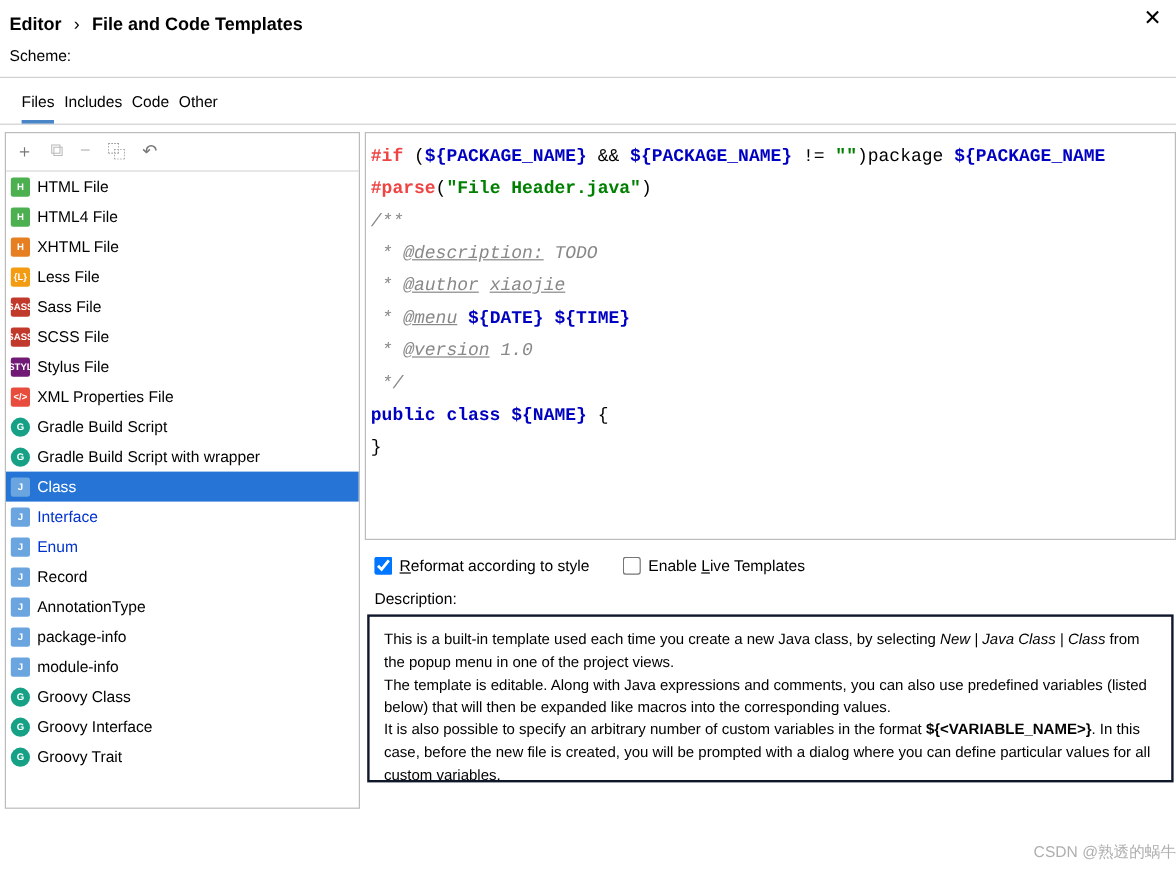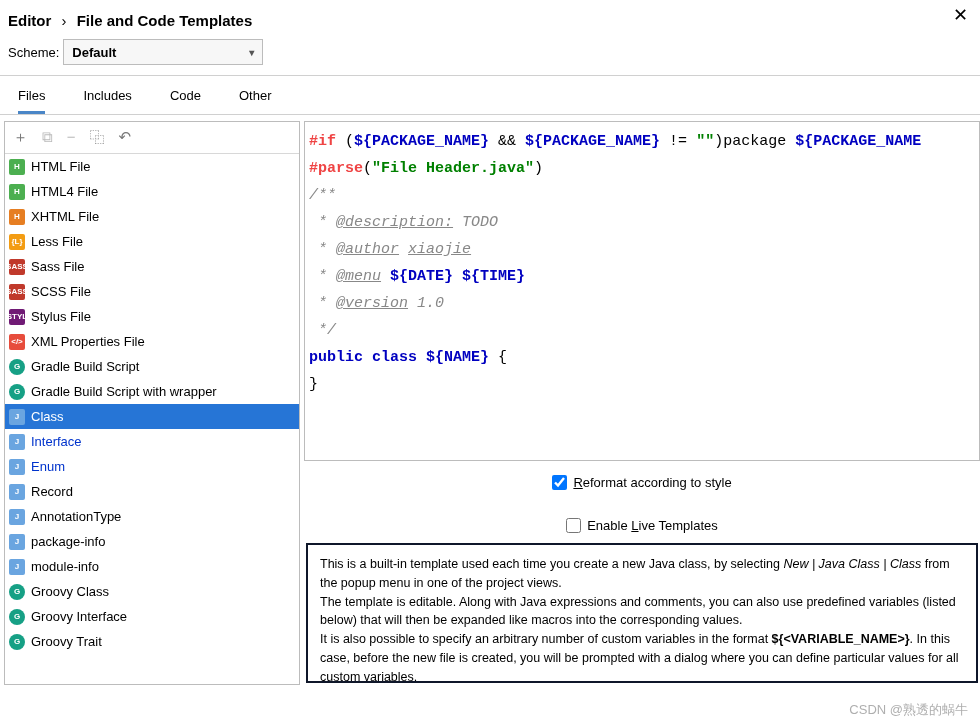--- a/index.html
+++ b/index.html
@@ -4,21 +4,21 @@
 <style>
 * { box-sizing: border-box; margin: 0; padding: 0; }
 body { font-family: "Segoe UI", Arial, sans-serif; font-size: 13px; color: #000; background: #fff; width: 980px; height: 725px; overflow: hidden; position: relative; }
 .close-x { position: absolute; top: 4px; right: 12px; font-size: 18px; cursor: pointer; }
 .breadcrumb { padding: 12px 8px 6px 8px; font-size: 15px; font-weight: bold; }
 .breadcrumb .sep { margin: 0 6px; font-weight: normal; }
 .scheme-row { display: flex; align-items: center; padding: 4px 0 10px 8px; border-bottom: 1px solid #d0d0d0; }
 .scheme-row .lbl { margin-right: 4px; }
 .scheme-select { width: 200px; height: 26px; border: 1px solid #bcbcbc; background: #f7f7f7; display: flex; align-items: center; justify-content: space-between; padding: 0 8px; font-weight: bold; }
 .scheme-select .arrow { font-size: 10px; color: #555; }
-.tabs { display: flex; gap: 38px; padding: 12px 18px 0 18px; border-bottom: 1px solid #d0d0d0; }
+.tabs { display: flex; gap: 8px; padding: 12px 18px 0 18px; border-bottom: 1px solid #d0d0d0; }
 .tab { padding-bottom: 8px; cursor: pointer; }
 .tab.active { border-bottom: 3px solid #4a86c7; font-weight: 500; }
 .main { display: flex; height: 570px; }
 .left-panel { width: 296px; border: 1px solid #bcbcbc; margin: 6px 4px 0 4px; display: flex; flex-direction: column; }
 .toolbar { display: flex; gap: 14px; padding: 6px 8px; border-bottom: 1px solid #d8d8d8; color: #777; }
 .toolbar span { cursor: pointer; font-size: 15px; }
 .file-list { overflow-y: auto; flex: 1; }
 .file-item { display: flex; align-items: center; height: 25px; padding: 0 4px; gap: 6px; cursor: pointer; white-space: nowrap; }
 .file-item.selected { background: #2675d6; color: #fff; }
 .file-item.blue-text { color: #0033cc; }
@@ -34,47 +34,43 @@
 .ic-java { background: #6aa5e0; }
 .ic-groovy { background: #16a085; border-radius: 50%; }
 .right-panel { flex: 1; display: flex; flex-direction: column; margin: 6px 0 0 0; }
 .code-area { border: 1px solid #bcbcbc; background: #fff; font-family: "Consolas", "Courier New", monospace; font-size: 15px; line-height: 1.8; padding: 6px 4px; height: 340px; overflow: auto; white-space: pre; }
 .kw-dir { color: #ef4444; font-weight: bold; }
 .kw-var { color: #0000c0; font-weight: bold; }
 .kw-str { color: #008000; font-weight: bold; }
 .kw-com { color: #888; font-style: italic; }
 .kw-tag { color: #888; font-style: italic; text-decoration: underline; }
 .kw-pub { color: #0000c0; font-weight: bold; }
-.check-row { display: flex; gap: 28px; padding: 14px 8px 10px 8px; align-items: center; flex-direction: column; }
+.check-row { display: flex; gap: 28px; padding: 14px 8px 10px 8px; align-items: center; }
 .check-row label { display: flex; align-items: center; gap: 6px; }
 .check-row input { width: 15px; height: 15px; }
 .desc-lbl { padding: 2px 8px 6px 8px; }
 .desc-box { border: 2px solid #0f172a; margin: 0 2px 0 2px; padding: 10px 12px; font-size: 12.5px; line-height: 1.5; height: 140px; overflow: hidden; }
 .desc-box i { font-style: italic; }
 .desc-box b { font-weight: bold; }
-.watermark { position: absolute; right: 12px; bottom: 6px; color: rgba(120,120,120,0.6); font-size: 13px; pointer-events: none; }
+.watermark { position: absolute; right: 0; bottom: 6px; color: rgba(120,120,120,0.6); font-size: 13px; pointer-events: none; }
 .ul { text-decoration: underline; }
 </style>
 </head>
 <body>
 
 <div class="close-x">✕</div>
 
 <div class="breadcrumb">
   <span>Editor</span>
   <span class="sep">›</span>
   <span>File and Code Templates</span>
 </div>
 
 <div class="scheme-row">
   <span class="lbl">Scheme:</span>
-  <div class="scheme-select">
-    <span>Default</span>
-    <span class="arrow">▾</span>
-  </div>
 </div>
 
 <div class="tabs" id="tabs">
     <div class="tab active">Files</div>
     <div class="tab">Includes</div>
     <div class="tab">Code</div>
     <div class="tab">Other</div>
   </div>
 
 <div class="main">
@@ -186,20 +182,21 @@
       <label>
         <input type="checkbox" id="cb1" checked="" style="">
         <span><span class="ul">R</span><span>eformat according to style</span></span>
       </label>
       <label>
         <input type="checkbox" id="cb2" style="">
         <span><span>Enable </span><span class="ul">L</span><span>ive Templates</span></span>
       </label>
     </div>
 
+    <div class="desc-lbl">Description:</div>
     <div class="desc-box">
       <span>This is a built-in template used each time you create a new Java class, by selecting </span><i>New | Java Class | Class</i><span> from the popup menu in one of the project views.</span><br>
       <span>The template is editable. Along with Java expressions and comments, you can also use predefined variables (listed below) that will then be expanded like macros into the corresponding values.</span><br>
       <span>It is also possible to specify an arbitrary number of custom variables in the format </span><b>${&lt;VARIABLE_NAME&gt;}</b><span>. In this case, before the new file is created, you will be prompted with a dialog where you can define particular values for all custom variables.</span><br>
       
     </div>
   </div>
 </div>
 
 <div class="watermark">CSDN @熟透的蜗牛</div>

